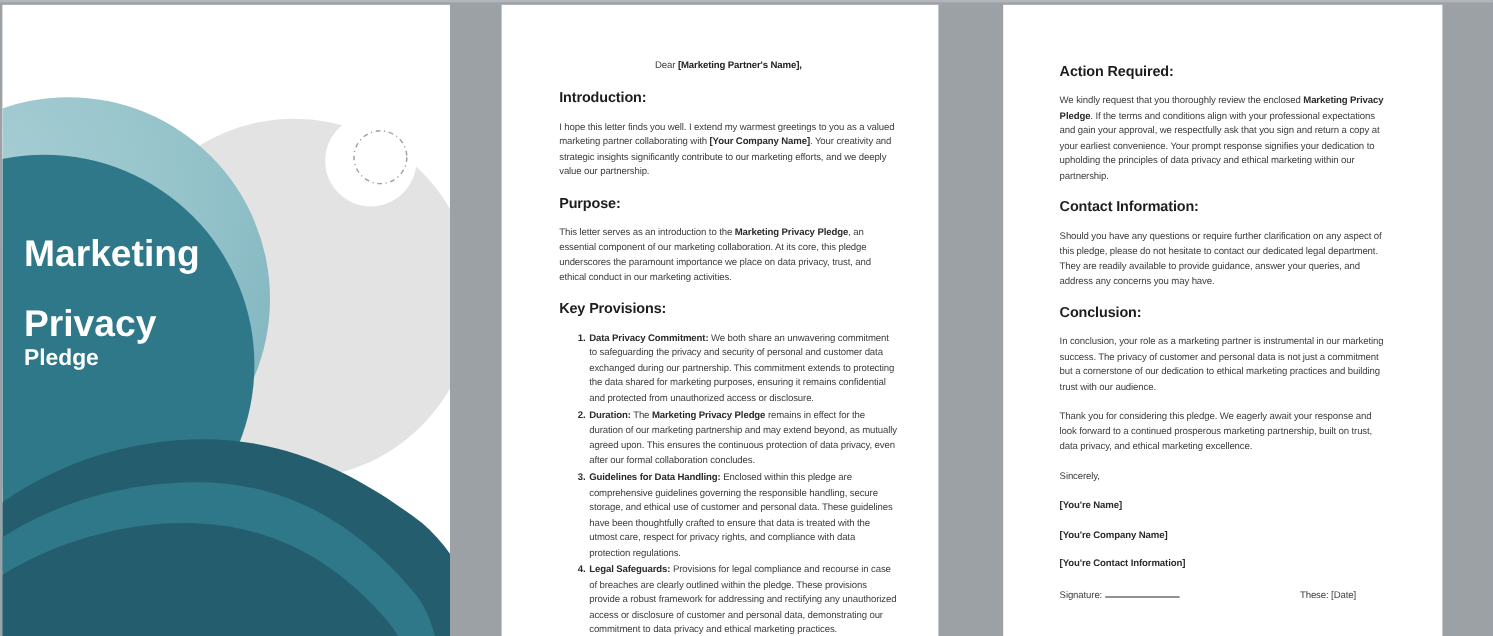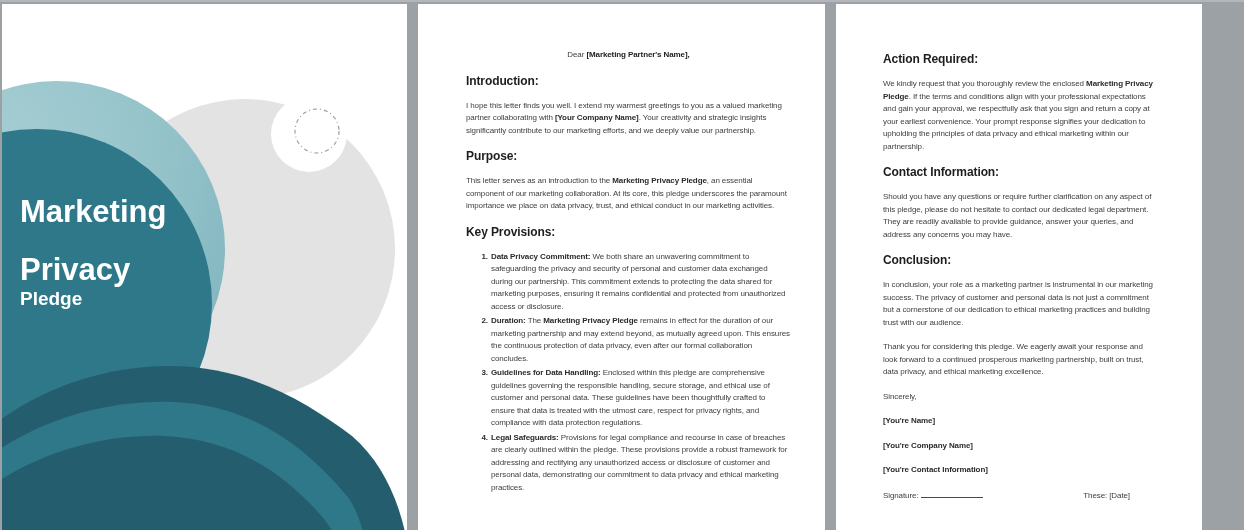--- a/index.html
+++ b/index.html
@@ -7,22 +7,22 @@
     position:relative;width:1244px;height:530px;overflow:hidden;
     background:#9CA1A6;
     font-family:"Liberation Sans", sans-serif;
     box-sizing:border-box;
     border-top:2px solid #B3B6BA;
   }
   .page{
     position:absolute;top:2px;bottom:0;background:#ffffff;
     box-sizing:border-box;
   }
-  .page-cover{left:2px;width:405px;overflow:hidden;}
-  .page-letter1{left:418px;width:407px;padding:45px 34px 0 48px;}
+  .page-cover{left:2px;width:373px;overflow:hidden;}
+  .page-letter1{left:418px;width:364px;padding:45px 34px 0 48px;}
   .page-letter2{left:836px;width:366px;padding:48px 48px 0 47px;}
 
   .cover-art{position:absolute;left:0;top:0;}
   .cover-title{position:absolute;left:18px;top:0;color:#ffffff;}
   .cover-title .t1{position:absolute;left:0;top:190px;font-size:31px;font-weight:bold;white-space:nowrap;}
   .cover-title .t2{position:absolute;left:0;top:248px;font-size:31px;font-weight:bold;white-space:nowrap;}
   .cover-title .sub{position:absolute;left:0;top:284px;font-size:19px;font-weight:bold;white-space:nowrap;}
 
   .body-text{font-size:8px;letter-spacing:-0.1px;line-height:12.5px;color:#3E3E3E;}
   .salutation{margin:0 0 12px 0;text-align:center;}

